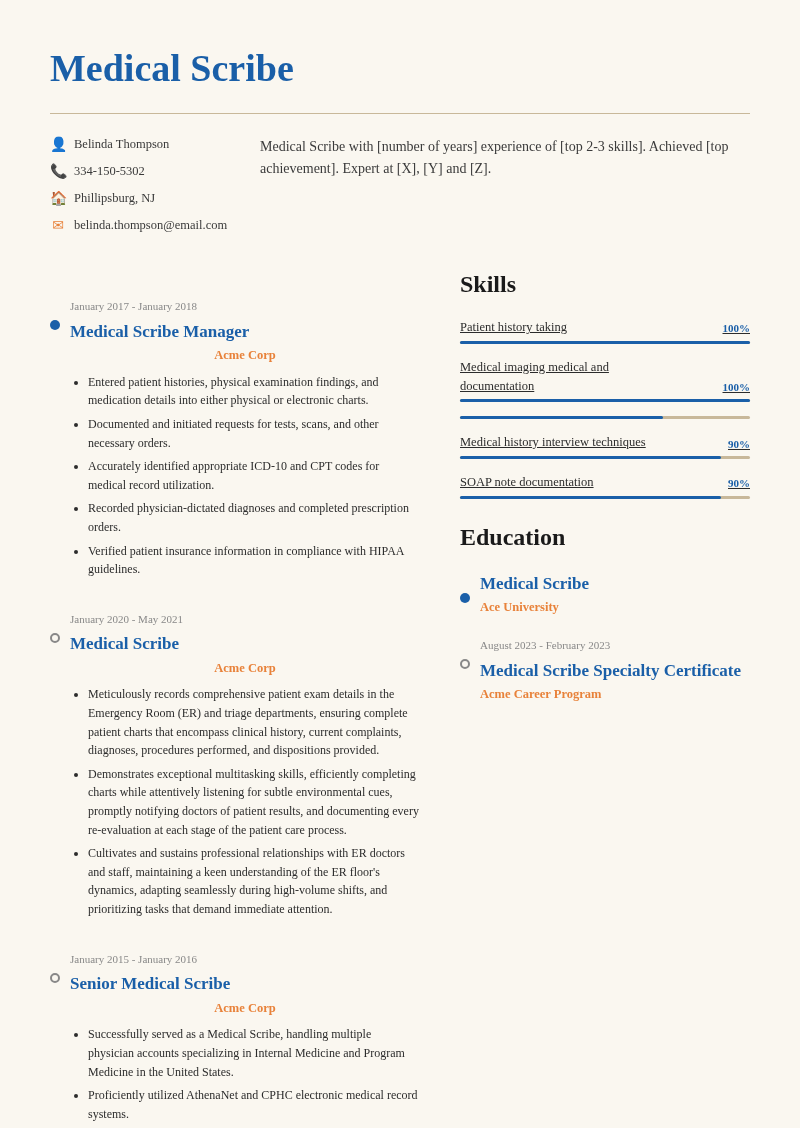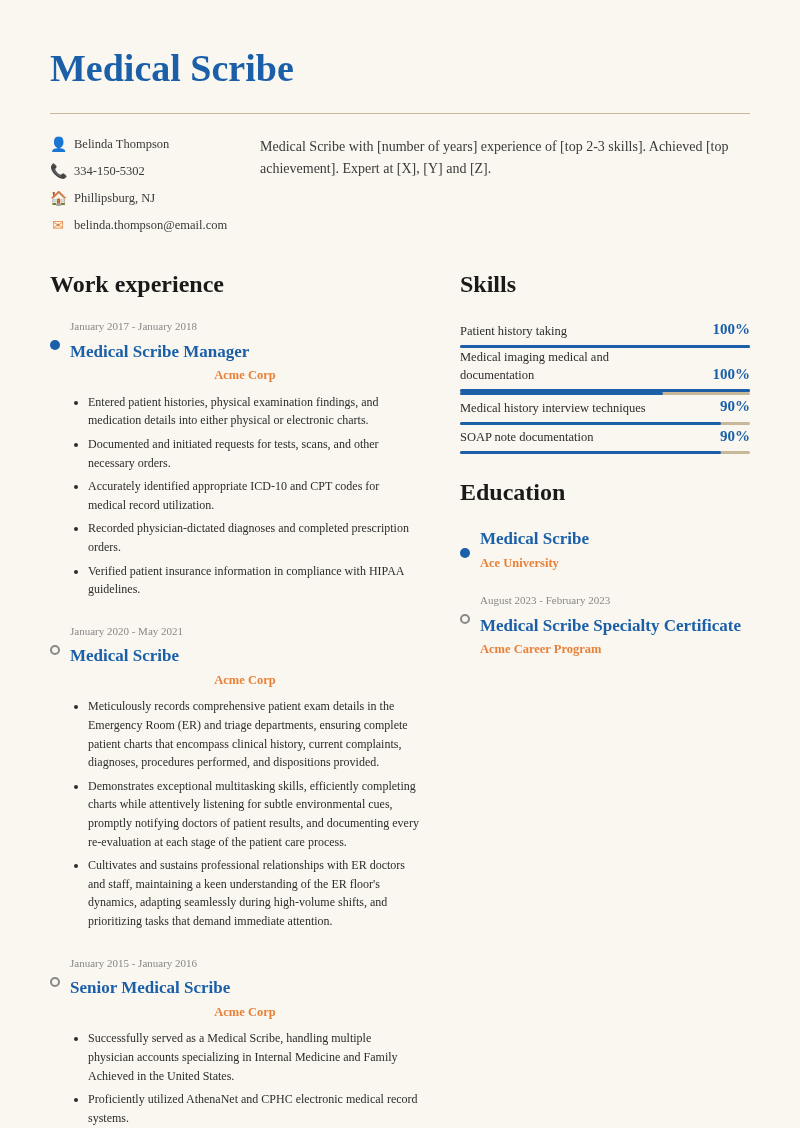--- a/index.html
+++ b/index.html
@@ -82,20 +82,21 @@
     }
     .work-item {
       margin-bottom: 24px;
       position: relative;
       padding-left: 20px;
     }
     .work-date {
       font-size: 11px;
       color: #888;
       margin-bottom: 4px;
+      margin-top: 32px;
     }
     .work-bullet {
       position: absolute;
       left: 0;
       top: 18px;
     }
     .bullet-filled {
       width: 10px;
       height: 10px;
       background: #1a5fa8;
@@ -128,35 +129,37 @@
       padding-left: 18px;
       color: #2c2c2c;
       font-size: 12px;
       line-height: 1.55;
     }
     .work-bullets li {
       margin-bottom: 5px;
     }
     
     .skill-item {
+      margin-bottom: 14px;
+      text-decoration: underline;
     }
     .skill-label-row {
       display: flex;
       justify-content: space-between;
       align-items: flex-end;
       margin-bottom: 4px;
     }
     .skill-label {
       font-size: 12.5px;
       color: #2c2c2c;
       max-width: 200px;
     }
     .skill-pct {
       color: #1a5fa8;
-      font-size: 15px;
+      font-size: 11px;
       font-weight: bold;
     }
     .skill-bar-bg {
       height: 3px;
       background: #c8b89a;
       border-radius: 2px;
       position: relative;
     }
     .skill-bar-fill {
       height: 3px;
@@ -225,21 +228,20 @@
       </div>
     </div>
     <div class="summary-col">
       <span>Medical Scribe with [number of years] experience of [top 2-3 skills]. Achieved [top achievement]. Expert at [X], [Y] and [Z].</span>
     </div>
   </div>
 
   <div class="main-body">
 
     <div class="left-col">
-      <h2 class="section-title">Work experience</h2>
 
       <div class="work-item">
         <div class="work-date">January 2017 - January 2018</div>
         <span class="work-bullet"><span class="bullet-filled"></span></span>
         <div class="work-title">Medical Scribe Manager</div>
         <div class="work-company">Acme Corp</div>
         <ul class="work-bullets">
           <li>Entered patient histories, physical examination findings, and medication details into either physical or electronic charts.</li>
           <li>Documented and initiated requests for tests, scans, and other necessary orders.</li>
           <li>Accurately identified appropriate ICD-10 and CPT codes for medical record utilization.</li>
@@ -259,21 +261,21 @@
           <li>Cultivates and sustains professional relationships with ER doctors and staff, maintaining a keen understanding of the ER floor's dynamics, adapting seamlessly during high-volume shifts, and prioritizing tasks that demand immediate attention.</li>
         </ul>
       </div>
 
       <div class="work-item">
         <div class="work-date">January 2015 - January 2016</div>
         <span class="work-bullet"><span class="bullet-outline"></span></span>
         <div class="work-title">Senior Medical Scribe</div>
         <div class="work-company">Acme Corp</div>
         <ul class="work-bullets">
-          <li>Successfully served as a Medical Scribe, handling multiple physician accounts specializing in Internal Medicine and Family Achieved in the United States.</li>
+          <li>Successfully served as a Medical Scribe, handling multiple physician accounts specializing in Internal Medicine and Program Medicine in the United States.</li>
           <li>Proficiently utilized AthenaNet and CPHC electronic medical record systems.</li>
 
         </ul>
       </div>
     </div>
 
     <div class="right-col">
 
       <h2 class="section-title">Skills</h2>
 

